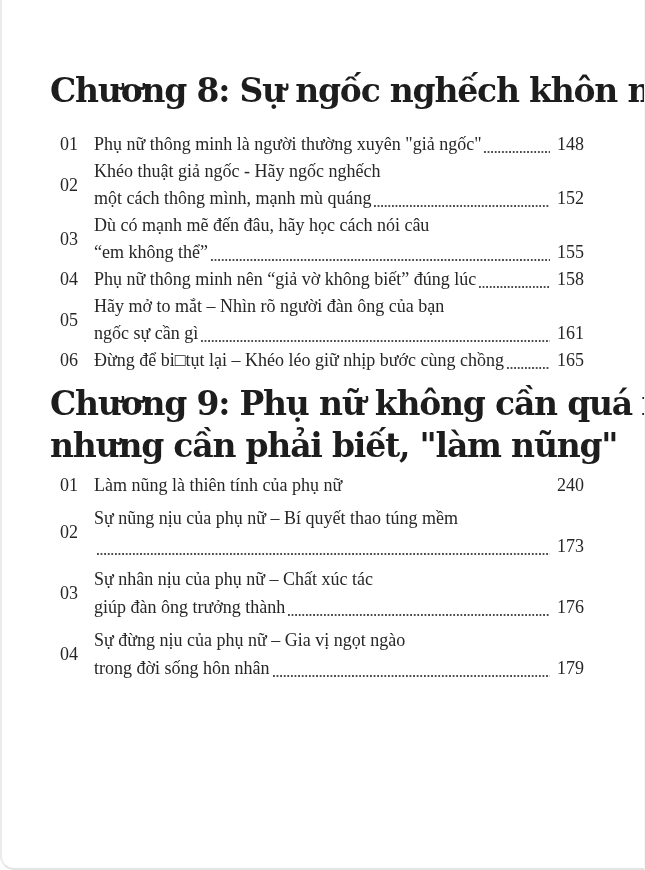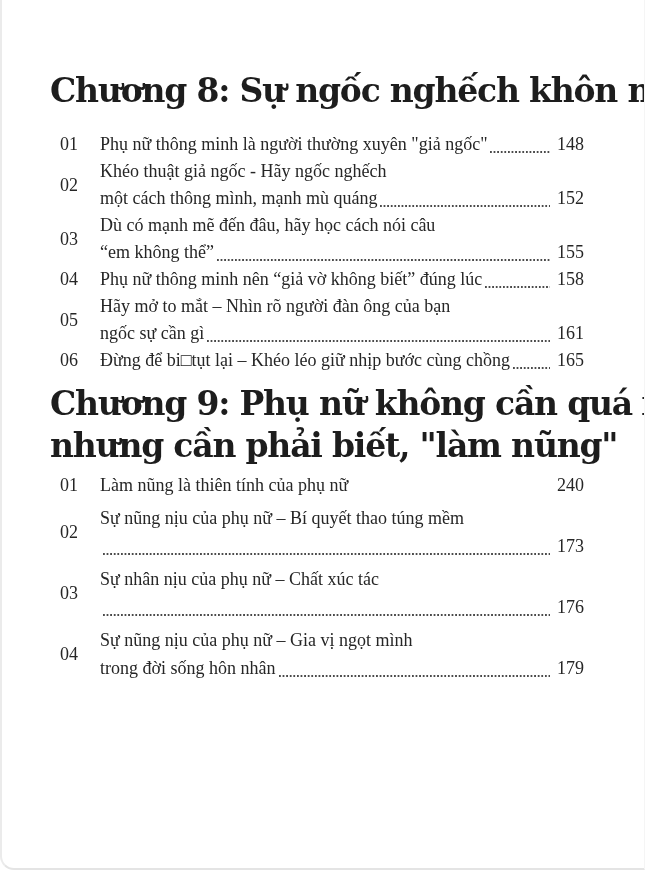--- a/index.html
+++ b/index.html
@@ -29,21 +29,21 @@
   }
   h1.chapter-title .tl { display:block; }
   .ch9 h1.chapter-title { margin-top:9px; margin-bottom:4px; }
 
   .entries { font-size:18px; }
   .ch8 .entries { line-height:27px; }
   .ch9 .entries { line-height:28px; }
   .row { display:flex; align-items:center; }
   .ch9 .row + .row { margin-top:5px; }
   .num { flex:none; width:34px; }
-  .txt { flex:1; min-width:0;margin-left:6px; }
+  .txt { flex:1; min-width:0; }
   .line { display:flex; }
   .t { white-space:nowrap; }
   .leader {
     flex:1 1 auto;
     align-self:flex-end;
     height:2px;
     margin:0 7px 5px 3px;
     background-image:radial-gradient(circle at 1px 1px, #4a4a4a 0.9px, transparent 1.1px);
     background-size:3.6px 2px;
     background-repeat:repeat-x;
@@ -169,31 +169,32 @@
         </span>
       </div>
 
       <div class="row">
         <span class="num">03</span>
         <span class="txt">
           <span class="line">
               <span class="t">Sự nhân nịu của phụ nữ – Chất xúc tác</span>
             </span>
           <span class="line">
+            <span class="t">giúp đàn ông trưởng thành</span>
             <span class="leader"></span>
             <span class="pg">176</span>
           </span>
         </span>
       </div>
 
       <div class="row">
         <span class="num">04</span>
         <span class="txt">
           <span class="line">
-              <span class="t">Sự nũng nịu của phụ nữ – Gia vị ngọt mình</span>
+              <span class="t">Sự đừng nịu của phụ nữ – Gia vị ngọt ngào</span>
             </span>
           <span class="line">
             <span class="t">trong đời sống hôn nhân</span>
             <span class="leader"></span>
             <span class="pg">179</span>
           </span>
         </span>
       </div>
 
     </div>

